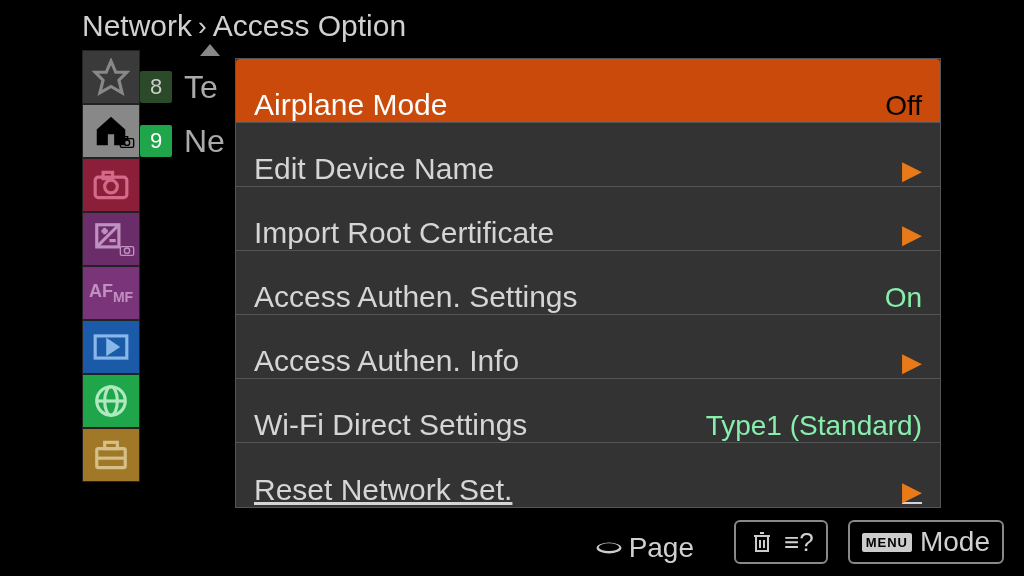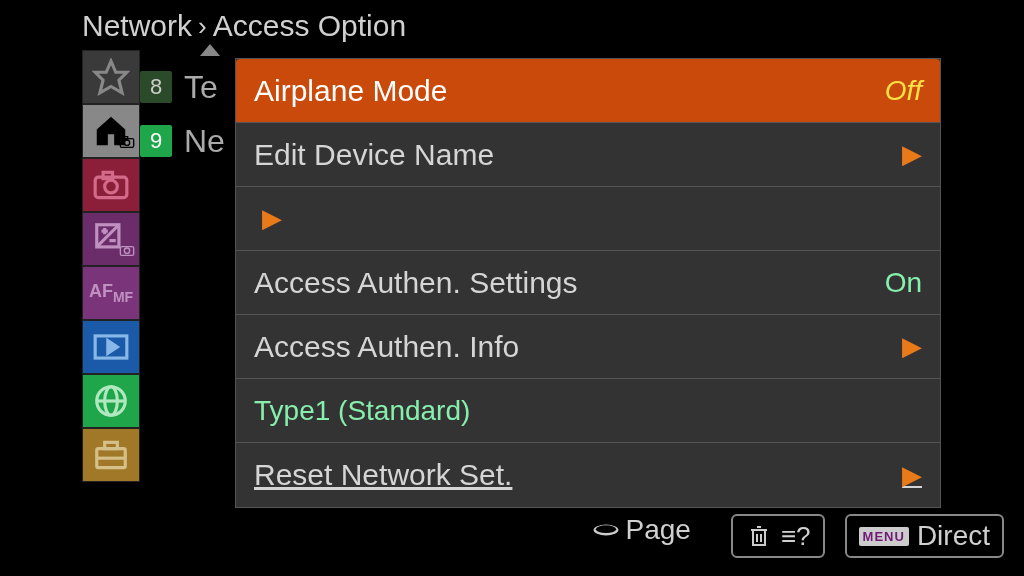--- a/index.html
+++ b/index.html
@@ -34,33 +34,33 @@
   .bg-items { position: absolute; left: 140px; top: 60px; width: 200px; }
   .bg-row { display: flex; align-items: center; height: 54px; gap: 12px; font-size: 32px; color: #aaa; }
   .badge { width: 32px; height: 32px; display: flex; align-items: center; justify-content: center; font-size: 22px; color: #fff; border-radius: 2px; }
   .badge.b8 { background: #2a4a2a; color: #ccc; }
   .badge.b9 { background: #1fa64a; }
   
   .caret-up { position: absolute; left: 200px; top: 44px; width: 0; height: 0; border-left: 10px solid transparent; border-right: 10px solid transparent; border-bottom: 12px solid #888; }
   
   
   .panel { position: absolute; left: 235px; top: 58px; width: 706px; background: #333; border: 1px solid #555; }
-  .row { height: 64px; display: flex; align-items: center; padding: 0 18px; border-bottom: 1px solid #555; font-size: 30px; color: #d5d5d5; }
+  .row { height: 64px; display: flex; align-items: flex-end; padding: 0 18px; border-bottom: 1px solid #555; font-size: 30px; color: #d5d5d5; }
   .row:last-child { border-bottom: none; text-decoration: underline; }
   .row .label { flex: 1; }
   .row .value { color: #86efac; font-size: 28px; }
   .row .arrow { color: #e87a1a; font-size: 26px; margin-left: 8px; }
   .row.selected { background: #c94a0a; color: #fff; border-radius: 4px 4px 0 0; }
-  .row.selected .value { color: #fde047; font-style: italic; }
-  
-  
-  .footer { position: absolute; left: 82px; right: 20px; bottom: 12px; height: 50px; display: flex; align-items: flex-start; justify-content: flex-end; gap: 20px; font-size: 28px; color: #d0d0d0; }
+  .row.selected .value { color: #000000; }
+  
+  
+  .footer { position: absolute; left: 82px; right: 20px; bottom: 12px; height: 50px; display: flex; align-items: flex-end; justify-content: flex-end; gap: 20px; font-size: 28px; color: #d0d0d0; }
   .footer .page { display: flex; align-items: center; gap: 6px; margin-right: 20px; }
   .footer .btn { border: 2px solid #888; border-radius: 6px; padding: 4px 12px; display: flex; align-items: center; gap: 8px; height: 44px; }
-  .footer .menu-chip { font-size: 13px; letter-spacing: 1px; background: #ccc; color: #701a75; padding: 2px 4px; border-radius: 2px; font-weight: bold; }
+  .footer .menu-chip { font-size: 13px; letter-spacing: 1px; background: #ccc; color: #000000; padding: 2px 4px; border-radius: 2px; font-weight: bold; }
   .footer svg { width: 28px; height: 24px; }
 </style>
 </head>
 <body>
 
 <div class="screen">
 
   <div class="header">
     <span class="crumb">Network</span>
     <span class="chev">›</span>
@@ -144,31 +144,33 @@
   <div class="panel">
     <div class="row selected">
       <span class="label">Airplane Mode</span>
       <span class="value">Off</span>
     </div>
     <div class="row">
       <span class="label">Edit Device Name</span>
       <span class="arrow">▶</span>
     </div>
     <div class="row">
+      <span class="label">Import Root Certificate</span>
       <span class="arrow">▶</span>
     </div>
     <div class="row">
       <span class="label">Access Authen. Settings</span>
       <span class="value">On</span>
     </div>
     <div class="row">
       <span class="label">Access Authen. Info</span>
       <span class="arrow">▶</span>
     </div>
     <div class="row">
+      <span class="label">Wi-Fi Direct Settings</span>
       <span class="value">Type1 (Standard)</span>
     </div>
     <div class="row">
       <span class="label">Reset Network Set.</span>
       <span class="arrow">▶</span>
     </div>
   </div>
 
   <div class="footer">
     <div class="page">
@@ -183,17 +185,17 @@
           <rect x="6" y="6" width="12" height="15"></rect>
           <line x1="4" y1="6" x2="20" y2="6"></line>
           <line x1="10" y1="3" x2="14" y2="3"></line>
           <line x1="10" y1="10" x2="10" y2="18"></line>
           <line x1="14" y1="10" x2="14" y2="18"></line>
         </svg>
       <span style="font-size:26px;">≡?</span>
     </div>
     <div class="btn">
       <span class="menu-chip">MENU</span>
-      <span>Direct</span>
+      <span>Mode</span>
     </div>
   </div>
 
 </div>
 
 </body></html>

